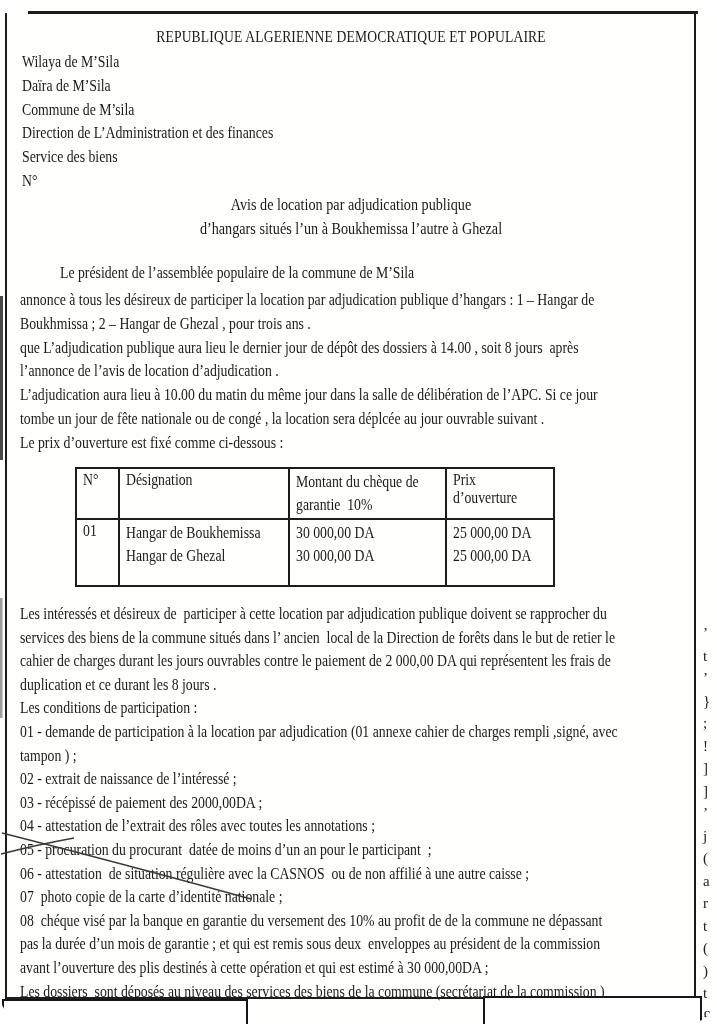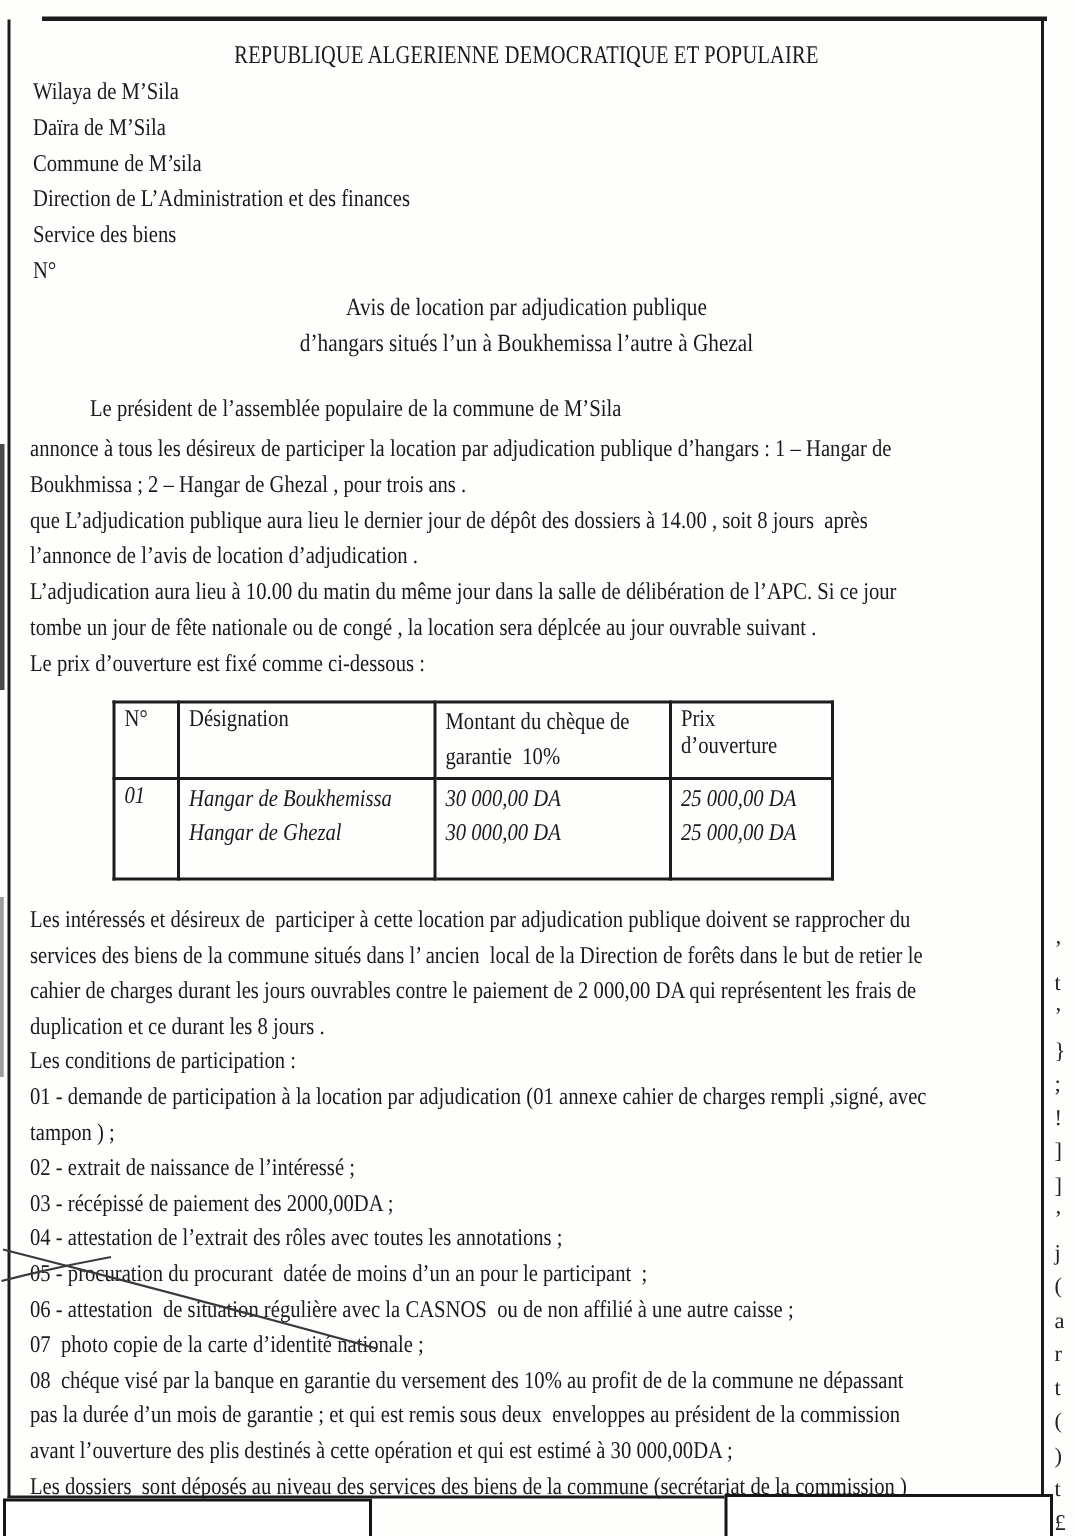--- a/index.html
+++ b/index.html
@@ -1,20 +1,21 @@
 <!DOCTYPE html>
 <html><head>
 <meta charset="utf-8">
 <style>
   html,body{margin:0;padding:0;background:#ffffff;}
   .page{
     position:relative;width:717px;height:1024px;background:#fefefd;
     overflow:hidden;color:#1a1a1a;
     font-family:"Liberation Serif","DejaVu Serif",serif;
     font-size:16px;
+    border-radius:30px;
   }
   
   .frame{
     position:absolute;left:5px;top:13px;width:691px;height:986px;
     border-left:2px solid #1c1c1c;border-right:2px solid #1c1c1c;
     border-bottom:2px solid #1c1c1c;box-sizing:border-box;
   }
   .blk{position:absolute;}
   .cnd{transform:scaleX(0.86);transform-origin:0 0;}
   .cnd-c{transform:scaleX(0.86);transform-origin:50% 0;}
@@ -35,21 +36,21 @@
   
   .price-table{
     position:absolute;top:467px;left:75px;border-collapse:collapse;
     table-layout:fixed;font-size:16px;
   }
   .price-table td,.price-table th{
     border:2px solid #1c1c1c;vertical-align:top;text-align:left;
     padding:2px 6px;font-weight:normal;
   }
   .price-table .hrow{height:46px;}
-  .price-table .drow{height:67px;font-style:italic;}
+  .price-table .drow{height:67px;}
   .cell-lines .bound-line{height:22.6px;line-height:22.6px;}
   
   .footer-box{
     position:absolute;border:2px solid #161616;background:#fff;
     font-family:"Liberation Sans","DejaVu Sans",sans-serif;
     font-weight:bold;font-size:20px;white-space:pre;
     padding:1px 6px 10px 6px;box-sizing:border-box;
   }
   .footer-left{top:999px;left:2px;width:246px;}
   .footer-right{top:996px;left:483px;width:219px;}

